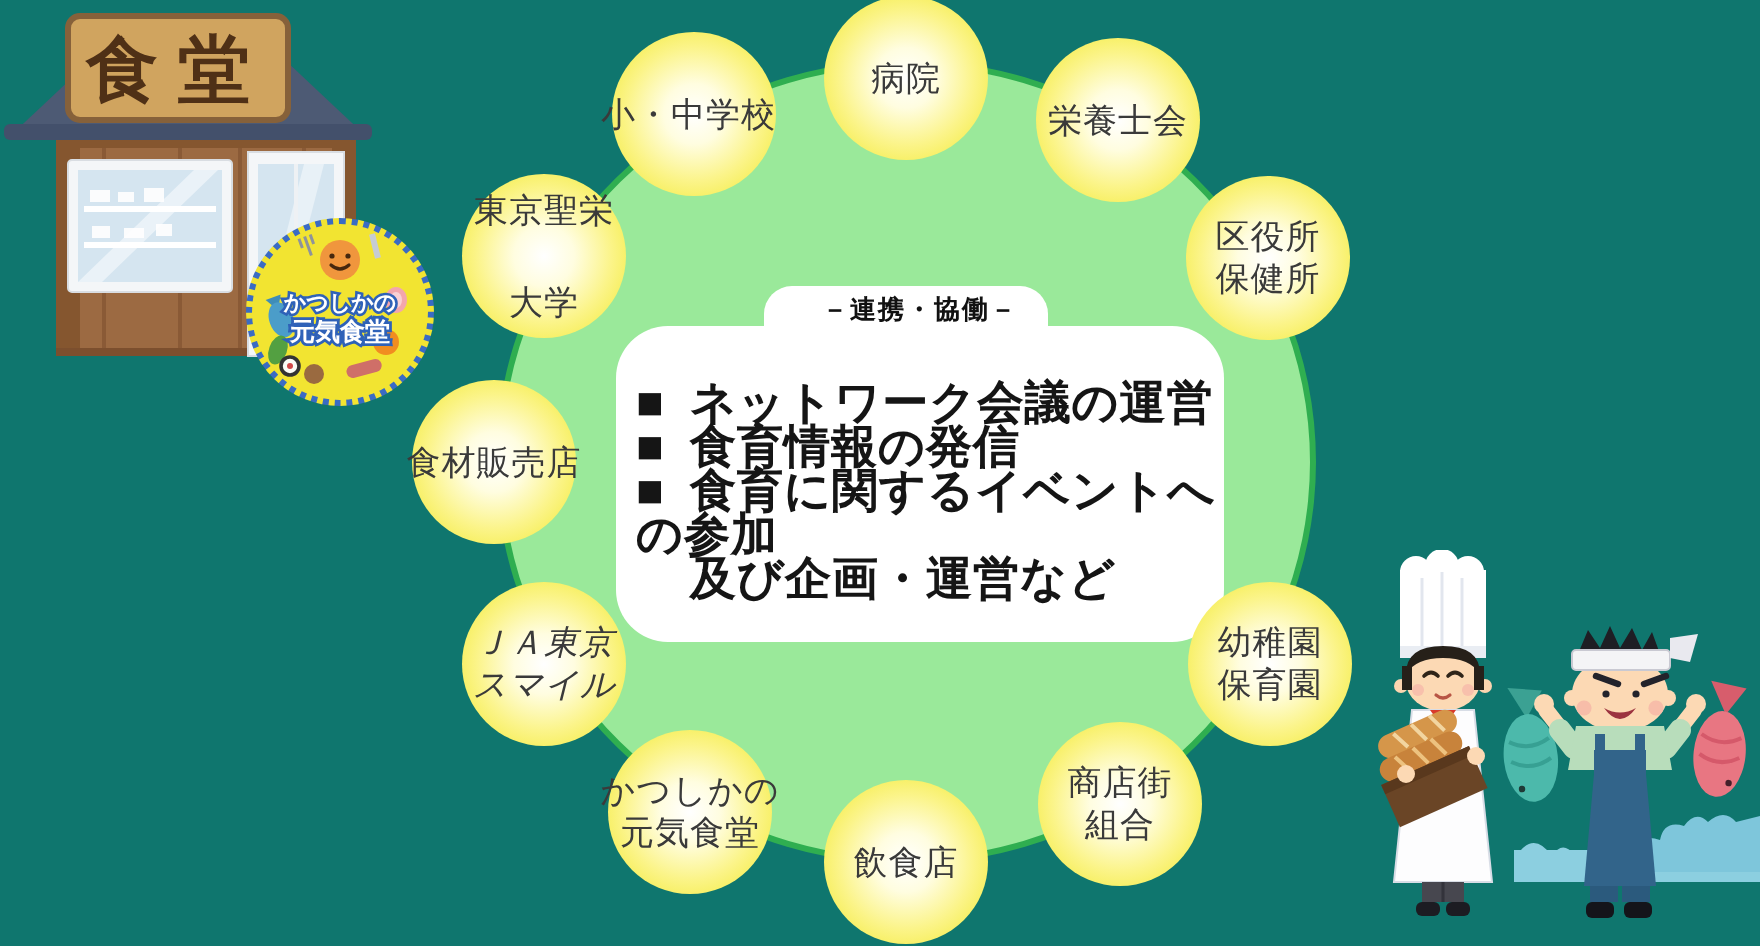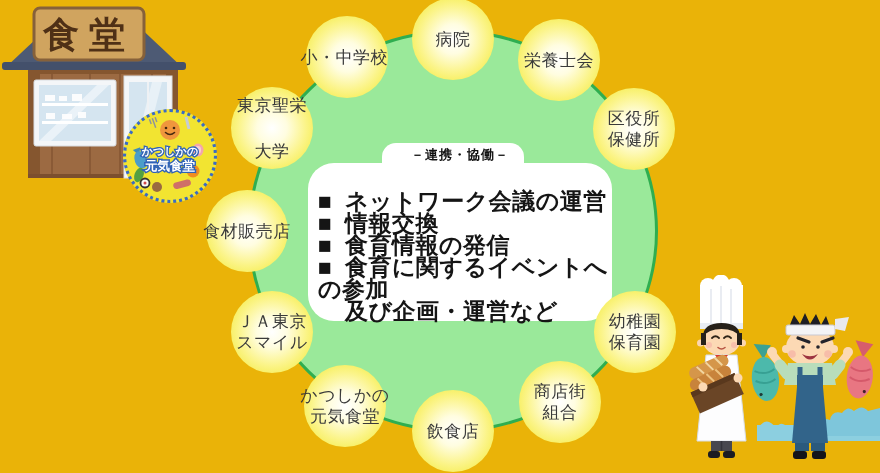--- a/index.html
+++ b/index.html
@@ -1,18 +1,18 @@
 <!DOCTYPE html>
 <html><head>
 <meta charset="utf-8">
 <style>
   html,body{margin:0;padding:0;}
   body{background:#000;}
   .stage{
-    position:relative;width:880px;height:473px;background:#eab308;
+    position:relative;width:880px;height:473px;background:#0f766e;
     overflow:hidden;
     font-family:"Liberation Serif","DejaVu Serif",serif;
   }
   
   .green-circle{
     position:absolute;left:248px;top:30px;width:410px;height:402px;
     box-sizing:border-box;border-radius:50%;
     background:#9ae99a;border:3px solid #2fae50;
   }
   
@@ -42,21 +42,21 @@
     background:radial-gradient(circle at 50% 50%,
       #ffffff 0%, #fffde0 26%, #fbf489 58%, #f4ec48 85%, #f0e636 100%);
     display:flex;flex-direction:column;align-items:center;justify-content:center;
     font-size:17px;line-height:21px;color:#3a3a3a;text-align:center;
     white-space:nowrap;letter-spacing:0.5px;
   }
   .n1{left:453px;top:39px;}   .n2{left:559px;top:60px;}
   .n3{left:634px;top:129px;}  .n4{left:660px;top:231px;}
   .n5{left:635px;top:332px;}  .n6{left:560px;top:402px;}
   .n7{left:453px;top:431px;}  .n8{left:345px;top:406px;}
-  .n9{left:272px;top:332px;}  .n10{left:247px;top:231px;}
+  .n9{left:272px;top:332px;font-style:italic;}  .n10{left:247px;top:231px;}
   .n11{left:272px;top:128px;gap:25px;} .n12{left:347px;top:57px;align-items:flex-end;}
   
   .building-svg{position:absolute;left:0;top:2px;}
   .logo{
     position:absolute;left:123px;top:109px;width:94px;height:94px;
     box-sizing:border-box;border-radius:50%;
     background:#f2e431;border:3px dotted #3a6bc4;
   }
   .logo svg{position:absolute;left:0;top:0;}
   .logo text{
@@ -158,21 +158,20 @@
     </svg>
   </div>
 
   <div class="green-circle"></div>
 
   <div class="collab-tab"></div>
   <div class="collab-box"></div>
   <div class="collab-title">－連携・協働－</div>
   <div class="collab-items">
     <div class="collab-item"><span class="bullet">■</span><span>ネットワーク会議の運営</span></div>
-    <div class="collab-item"><span class="bullet">■</span><span>情報交換</span></div>
     <div class="collab-item"><span class="bullet">■</span><span>食育情報の発信</span></div>
     <div class="collab-item"><span class="bullet">■</span><span>食育に関するイベントへの参加</span></div>
     <div class="collab-item"><span class="bullet"></span><span>及び企画・運営など</span></div>
   </div>
 
   <div class="node n1">
       <div>病院</div>
       <div></div>
     </div>
   <div class="node n2">

